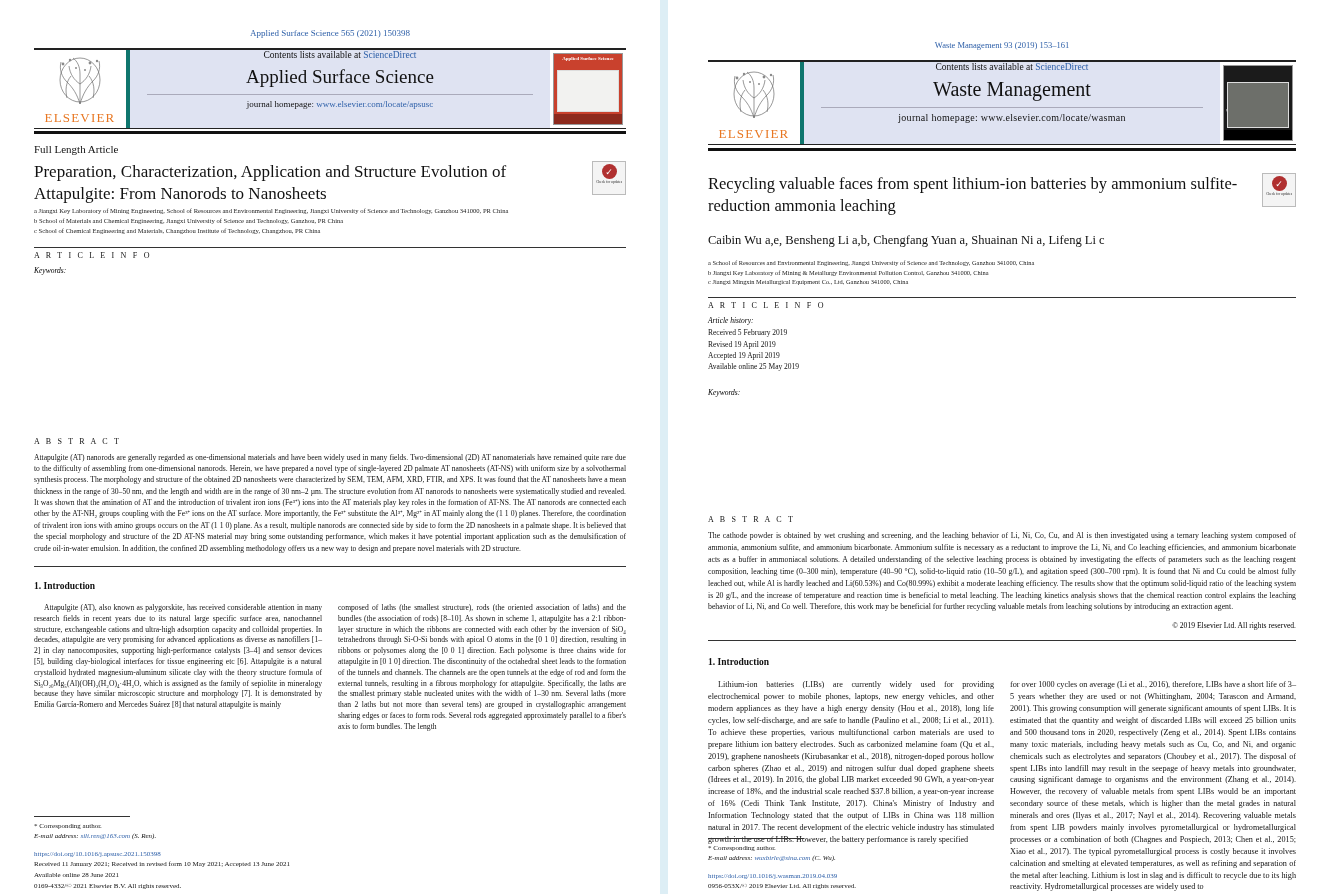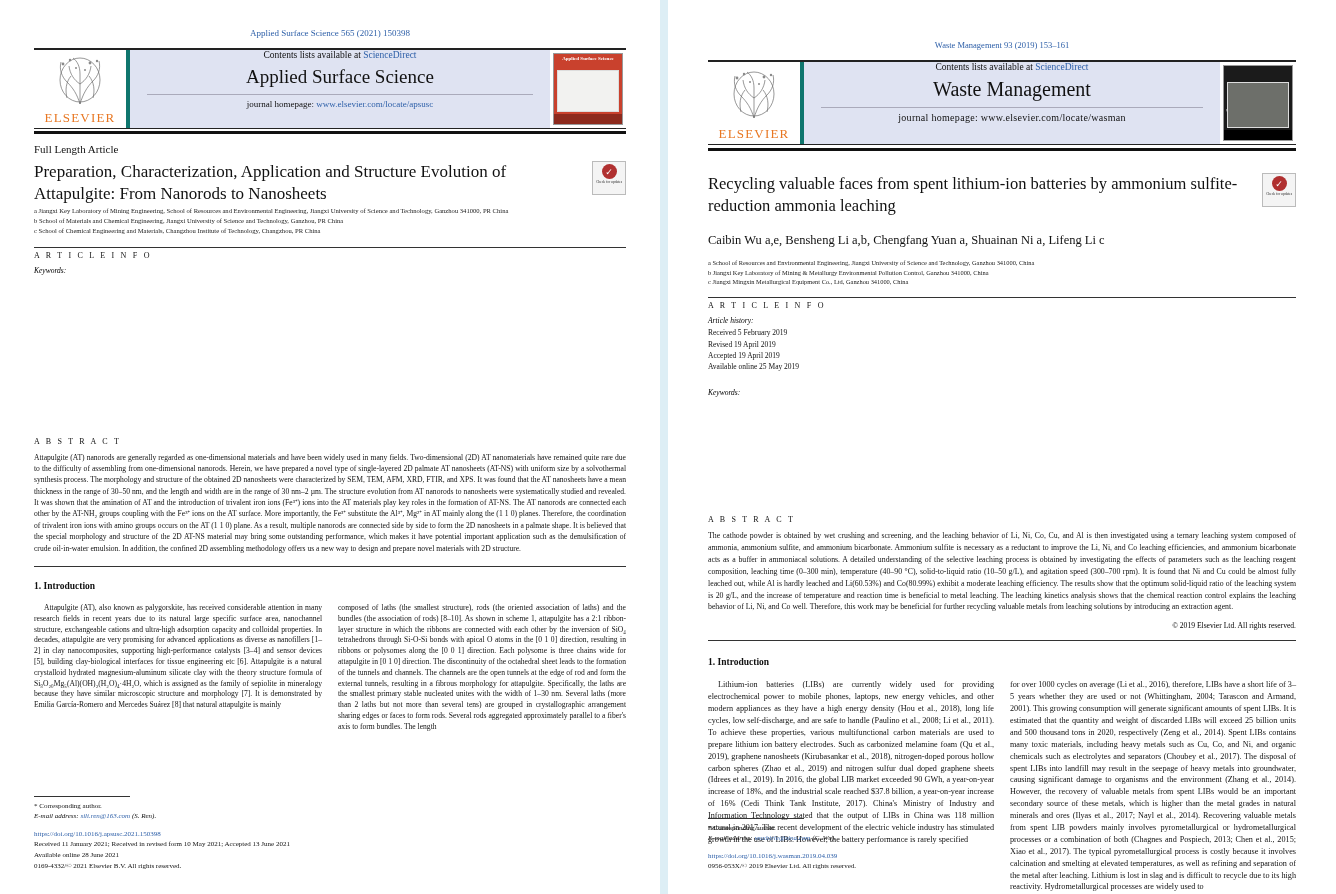--- a/index.html
+++ b/index.html
@@ -267,21 +267,21 @@
     text-indent: 10px;
     margin: 0 0 2px 0;
   }
   .para-r { font-size: 8.2px; line-height: 1.45; }
   .para.noindent { text-indent: 0; }
   a.ref { color: #2d5fa8; text-decoration: none; }
 
   
   .footnote-block {
     position: absolute;
-    bottom: 22px;
+    bottom: 2px;
     font-size: 7px;
     line-height: 1.5;
     color: #111;
   }
   .fn-left { left: 34px; width: 300px; }
   .fn-right { left: 40px; width: 290px; }
   .fn-rule { border-top: 1px solid #333; width: 96px; margin-bottom: 4px; }
   .fn-star { font-size: 7px; }
   .fn-email { font-style: italic; }
   .fn-email a { color: #2d5fa8; text-decoration: none; }

